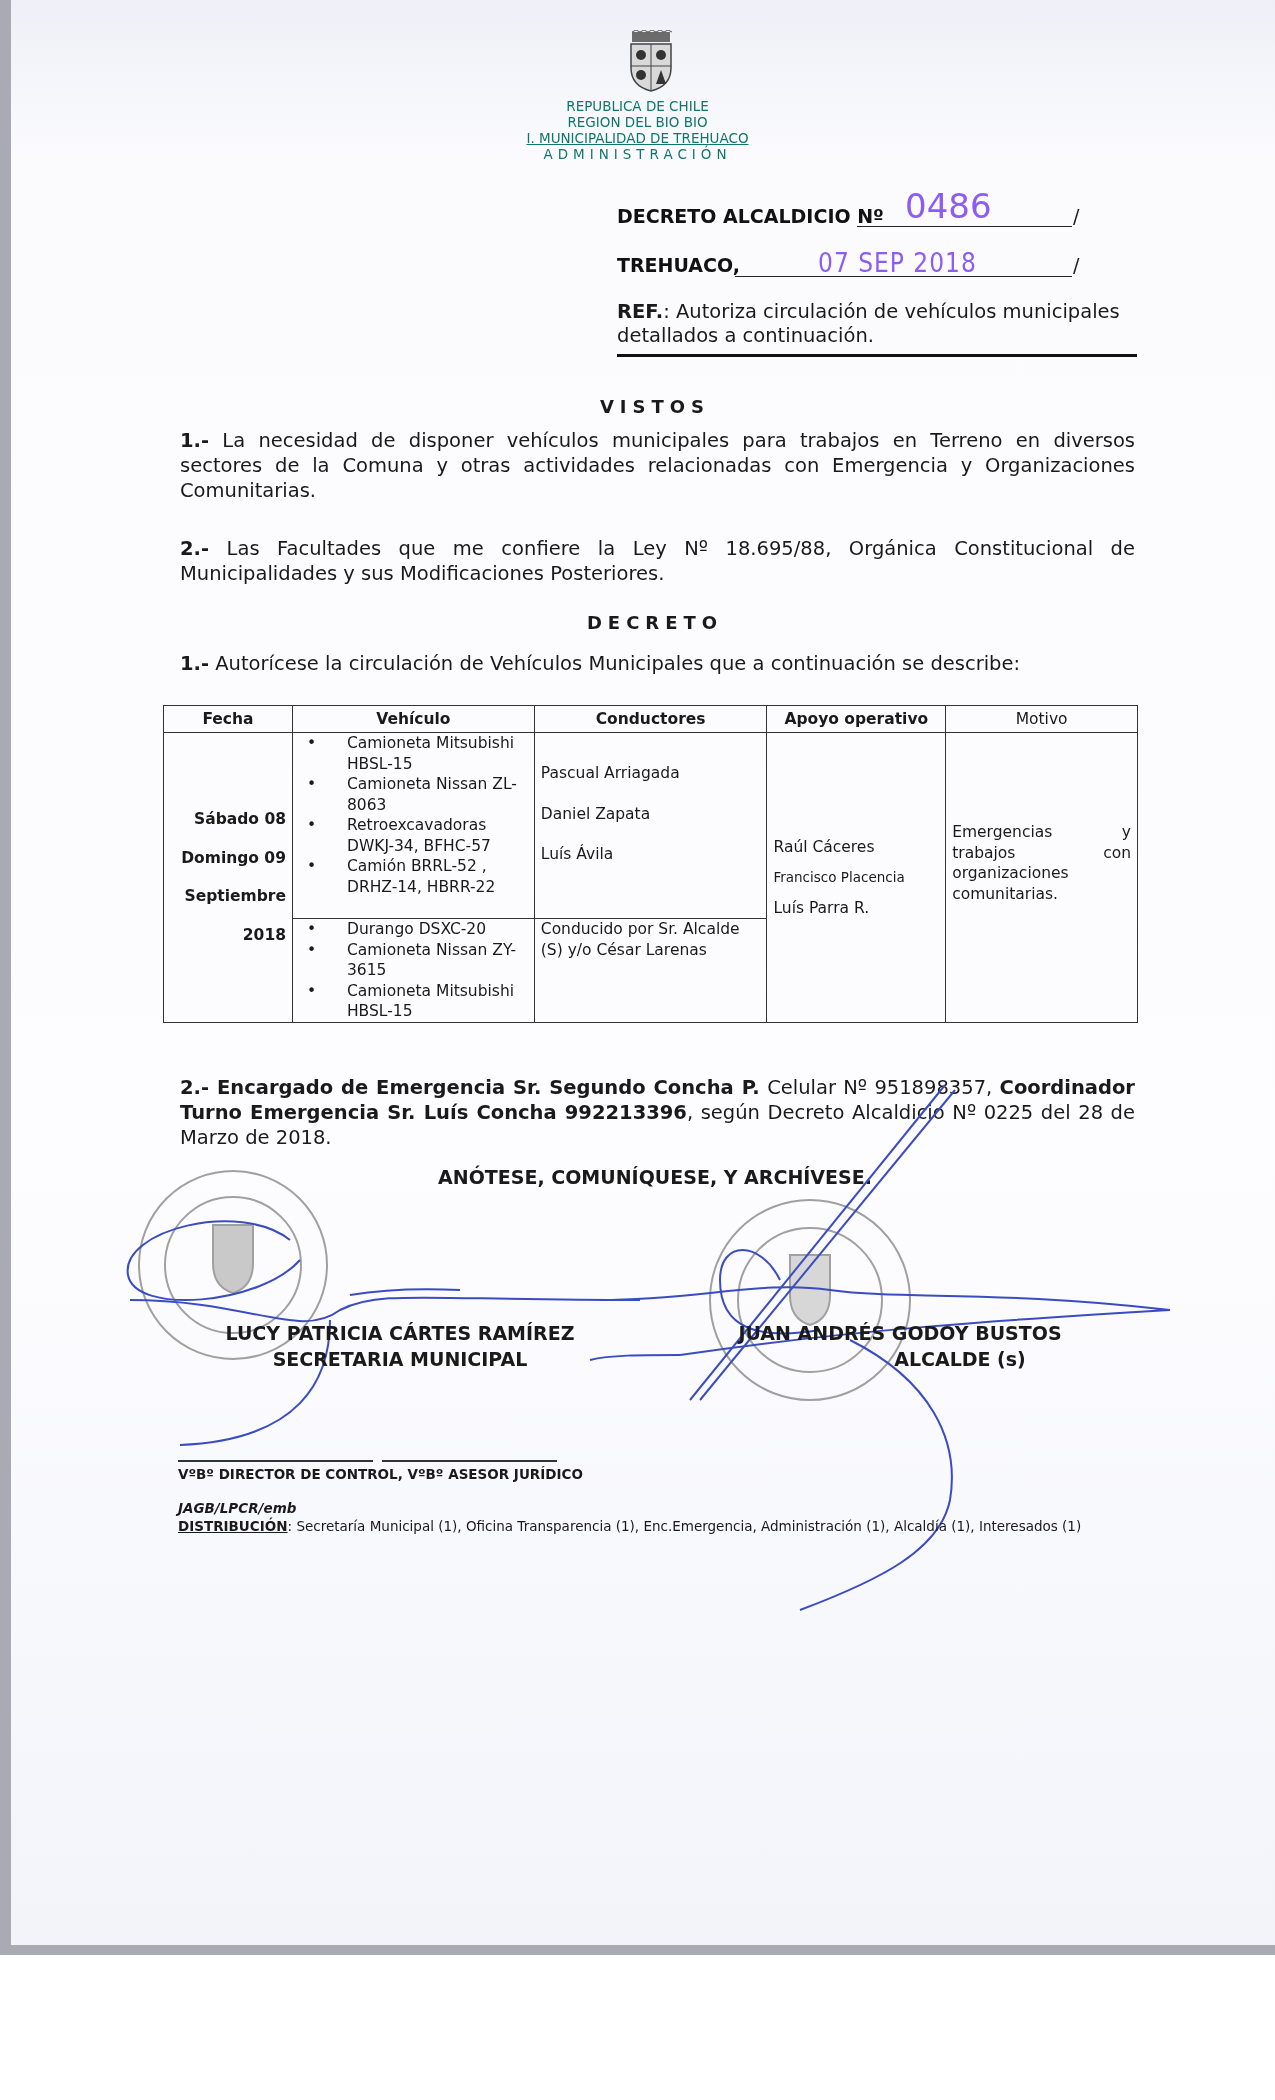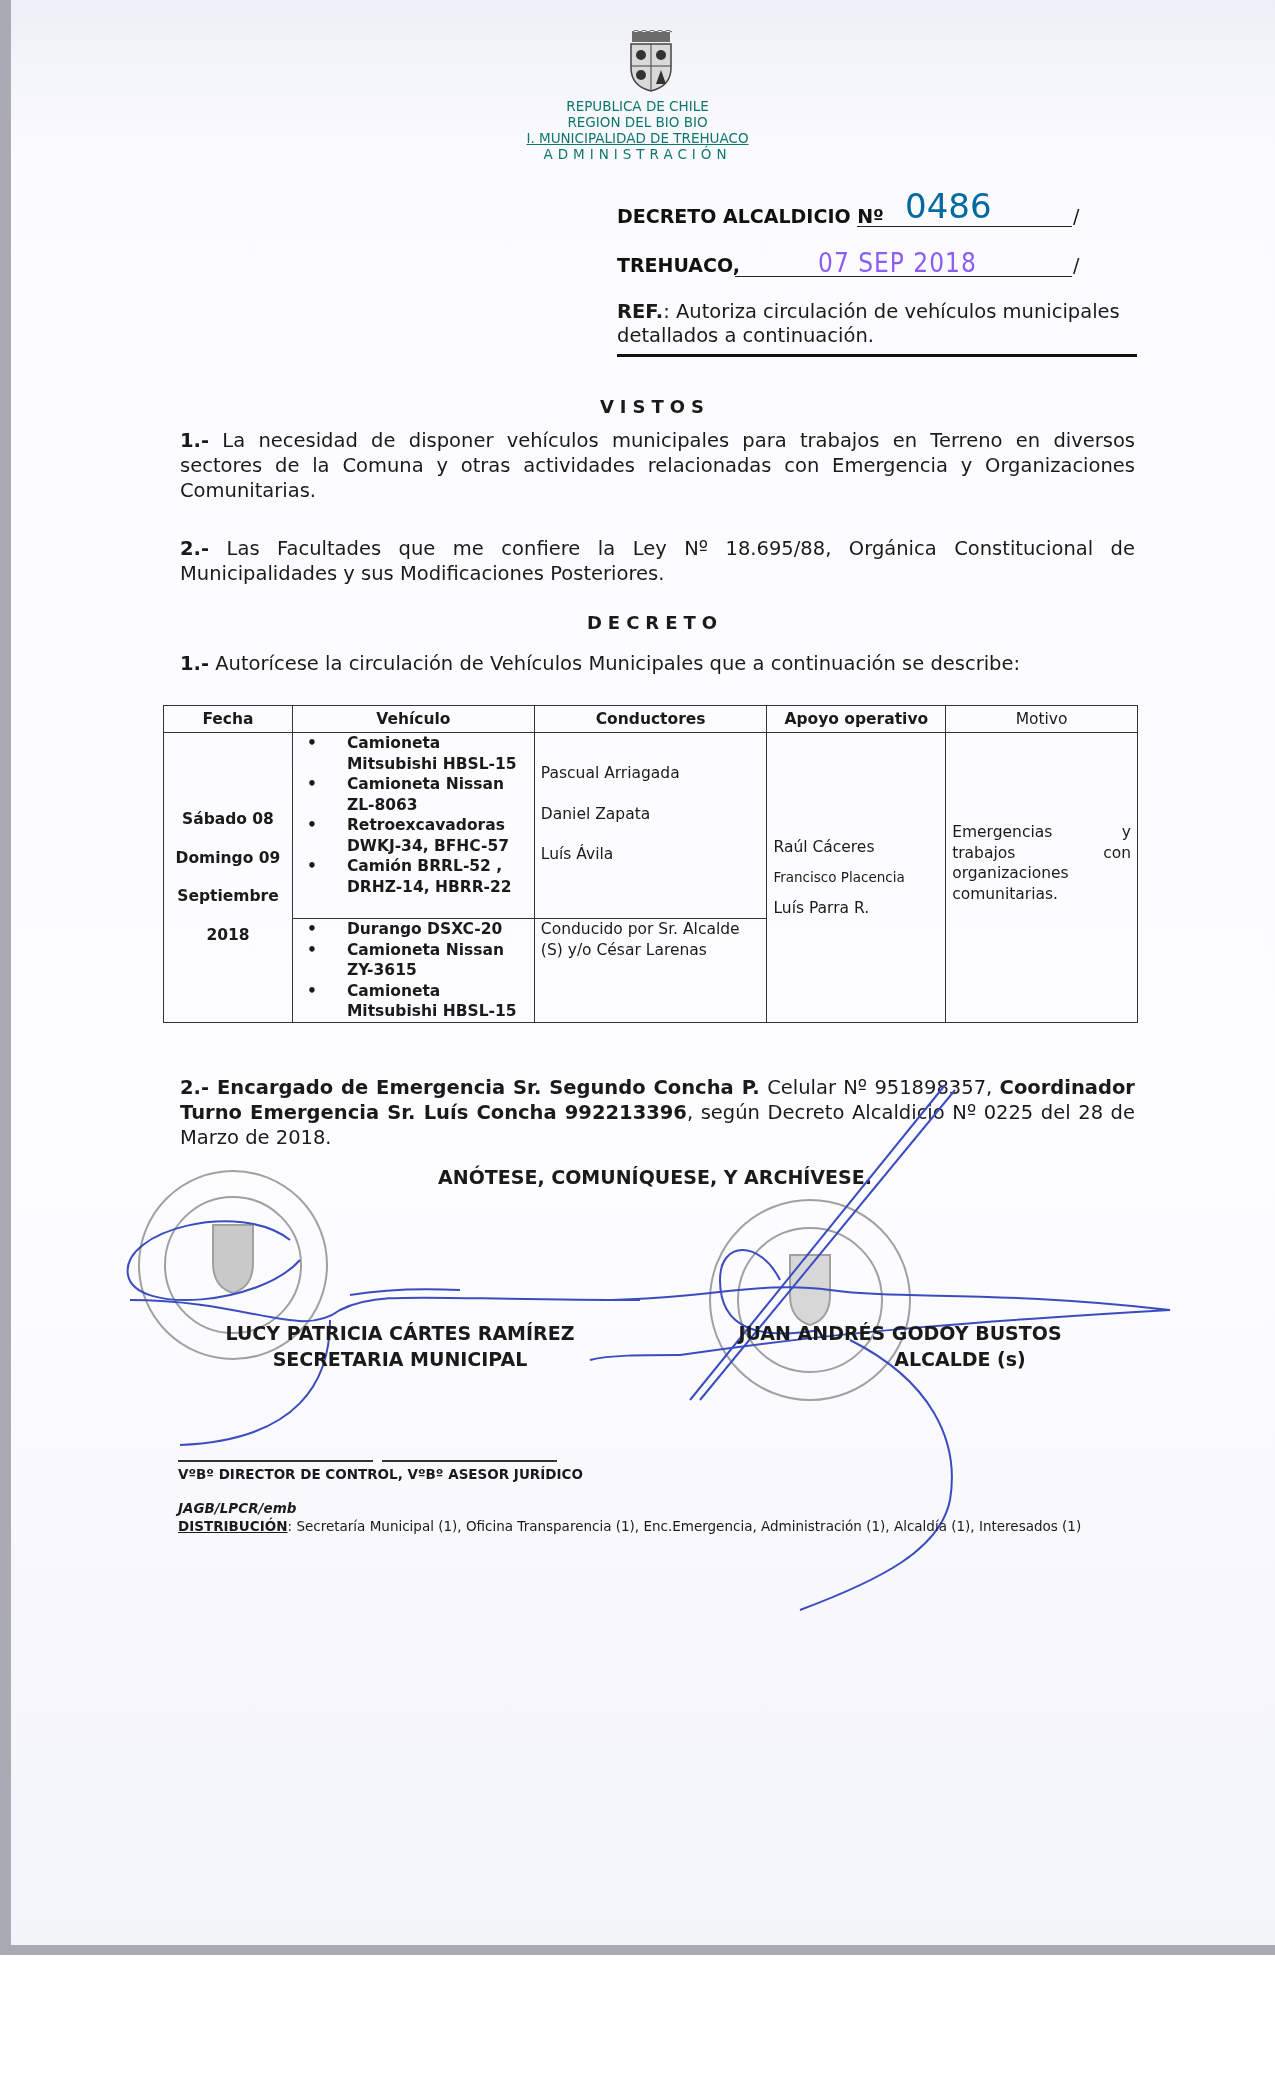--- a/index.html
+++ b/index.html
@@ -9,36 +9,36 @@
   .paper { position:absolute; left:11px; top:0; width:1264px; height:1945px;
            background:linear-gradient(180deg,#eef0f7 0%,#fbfbfe 8%,#fdfdff 60%,#f3f4fa 100%); }
   .abs { position:absolute; }
   .crest { left:626px; top:30px; width:50px; height:62px; }
   .hdr-line { left:400px; width:475px; text-align:center; font-size:13.5px; line-height:16px; color:#0f766e; }
   .hdr-u { text-decoration:underline; }
   .hdr-admin { letter-spacing:5px; font-size:13.5px; }
   .lbl-b { font-weight:bold; font-size:19px; color:#111; }
   .fill-line { border-bottom:1.5px solid #222; }
   .slash { font-size:19px; }
-  .hand { color:#0369a1; font-family:"DejaVu Sans", sans-serif; font-size:34px; }
+  .hand { color:#8b5cf6; font-family:"DejaVu Sans", sans-serif; font-size:34px; }
   .stamp { color:#8b5cf6; font-family:"DejaVu Sans Condensed","DejaVu Sans", sans-serif; font-size:26px; letter-spacing:1px; }
   .ref { left:617px; top:300px; width:520px; font-size:19.5px; line-height:24px; }
   .ref-rule { left:617px; top:354px; width:520px; height:3px; background:#111; }
   .sect-title { left:170px; width:970px; text-align:center; font-weight:bold; font-size:18px; letter-spacing:6px; }
   .para { left:180px; width:955px; font-size:19.5px; line-height:25px; text-align:justify; }
   .para b { font-weight:bold; }
   table.grid { position:absolute; left:163px; top:705px; width:975px; height:274px; border-collapse:collapse;
                font-size:15.5px; line-height:20.5px; }
   table.grid td, table.grid th { border:1.6px solid #333; padding:0 6px; vertical-align:top; }
   table.grid th { height:26px; font-weight:bold; font-size:15.5px; text-align:center; vertical-align:middle; }
   table.grid th.motivo { font-weight:normal; }
   .fecha-cell { text-align:center; vertical-align:middle !important; font-weight:bold; }
-  .fecha-cell div { margin:18px 0; }
+  .fecha-cell div { margin:18px 0;text-align:right; }
   ul.veh { margin:0; padding:0 0 0 48px; list-style:none; }
-  ul.veh li { position:relative;font-weight:bold; }
+  ul.veh li { position:relative; }
   ul.veh li::before { content:"•"; position:absolute; left:-40px; }
   .cond { padding-top:30px !important; }
   .cond div { margin-bottom:20px; }
   .apoyo, .motivo-cell { vertical-align:middle !important; }
   .apoyo div { margin:10px 0; }
   .apoyo .small { font-size:13.5px; }
   .motivo-cell { text-align:justify; padding-bottom:28px !important; }
   .closing { left:170px; width:970px; text-align:center; font-weight:bold; font-size:19px; }
   .sig-name { font-weight:bold; font-size:19px; text-align:center; line-height:26px; }
   .vobo { left:178px; top:1466px; font-weight:bold; font-size:13.5px; }

